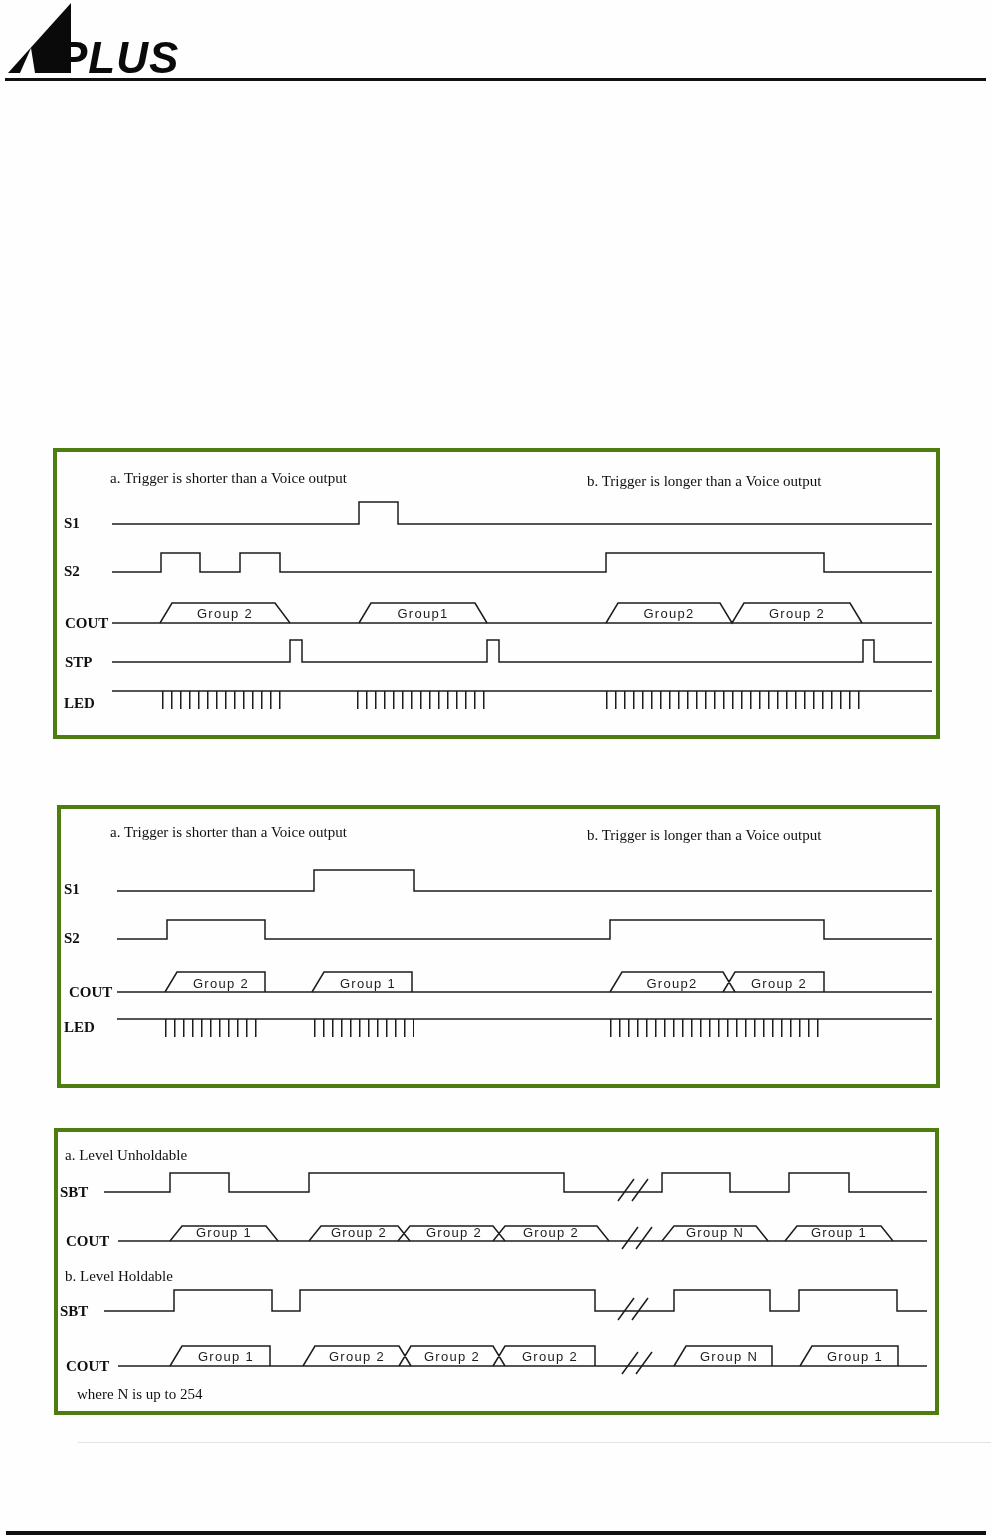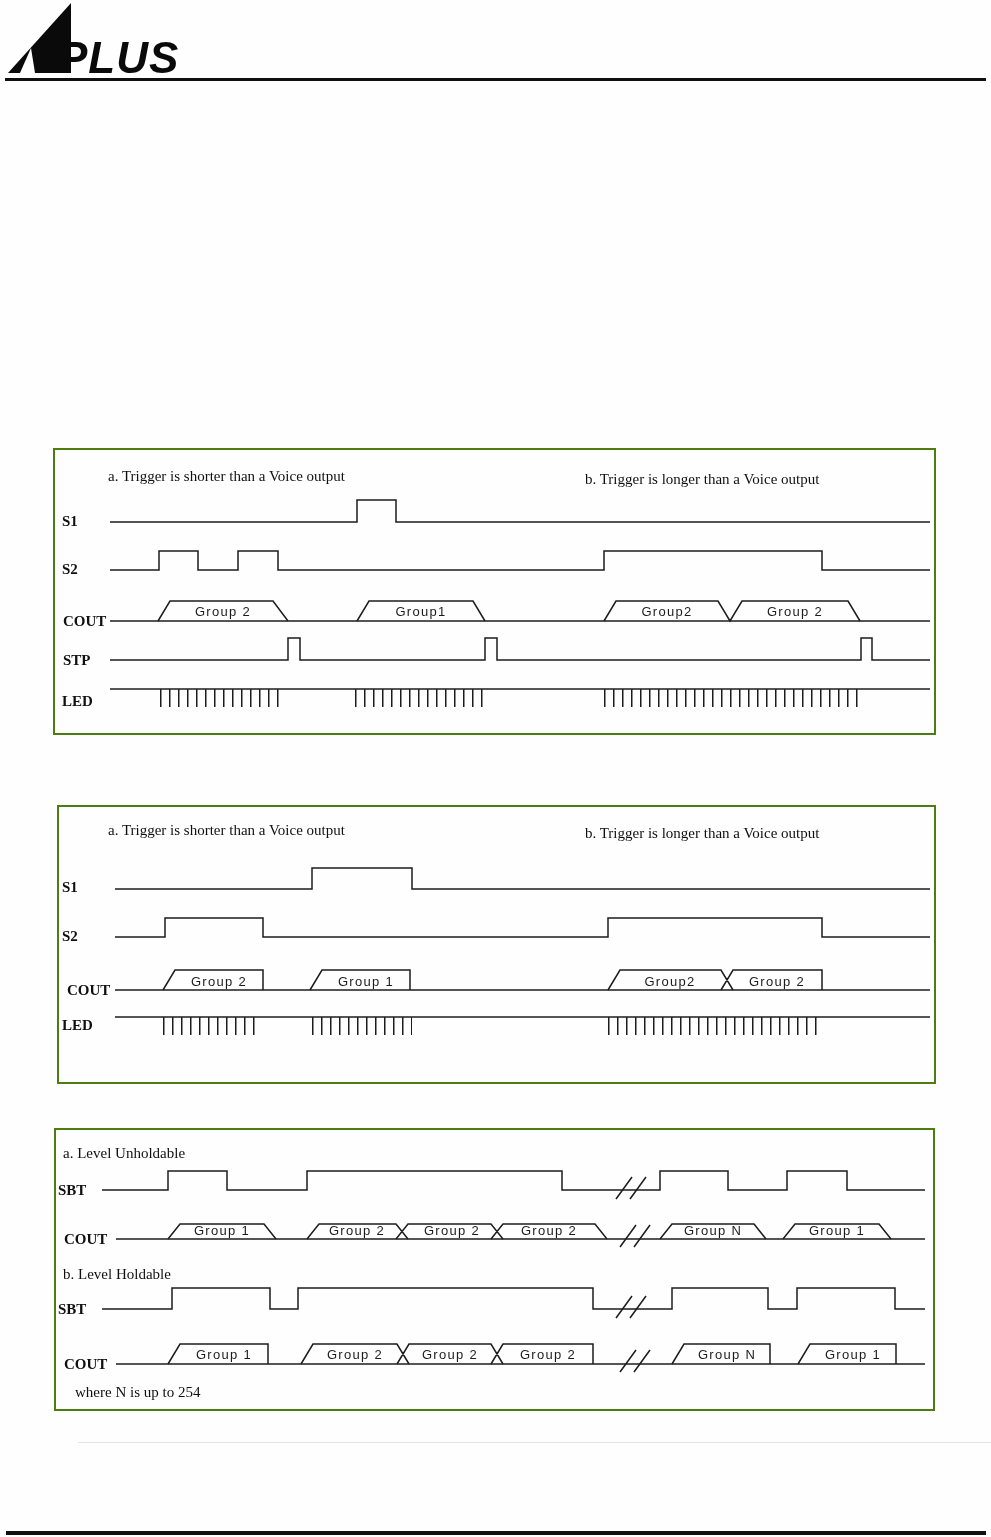--- a/index.html
+++ b/index.html
@@ -1,19 +1,19 @@
 <!DOCTYPE html>
 <html><head>
 <meta charset="utf-8">
 <style>
   html,body{margin:0;padding:0;background:#ffffff;}
   #page{position:relative;width:991px;height:1537px;background:#fefefe;overflow:hidden;
         font-family:"Liberation Serif", serif;color:#151515;padding-left:8px;}
   .rule{position:absolute;background:#101010;}
-  .tbox{position:absolute;border:2px solid #4d7c0f;background:#fefefe;}
+  .tbox{position:absolute;border:4px solid #4d7c0f;background:#fefefe;}
   .tbox svg{position:absolute;left:-2px;top:-2px;display:block;}
   
   .dtitle{font-family:"Liberation Serif",serif;font-size:15px;fill:#101010;}
   .sig{font-family:"Liberation Serif",serif;font-size:15px;font-weight:bold;fill:#101010;}
   .gtext{font-family:"Liberation Sans",sans-serif;font-size:13px;fill:#1c1c1c;
          letter-spacing:1.3px;text-anchor:middle;}
   .note{font-family:"Liberation Serif",serif;font-size:15px;fill:#101010;}
   .wave{stroke:#1c1c1c;stroke-width:1.5;fill:none;}
   .ticks{stroke:#1c1c1c;stroke-width:18;stroke-dasharray:1.5 7.5;fill:none;}
   .logo-text{font-family:"Liberation Sans",sans-serif;font-weight:bold;font-style:italic;

